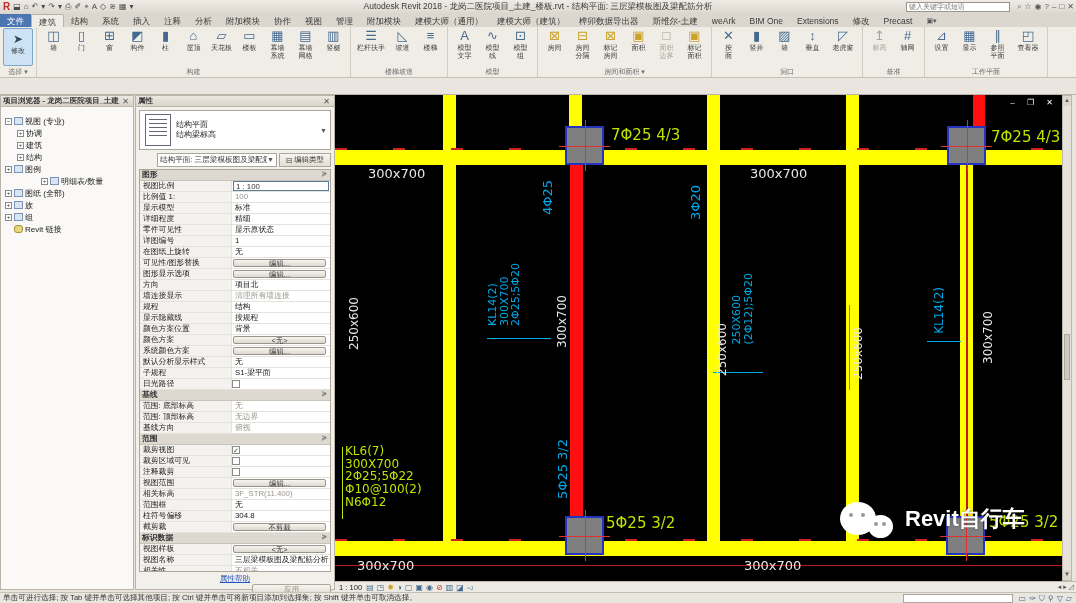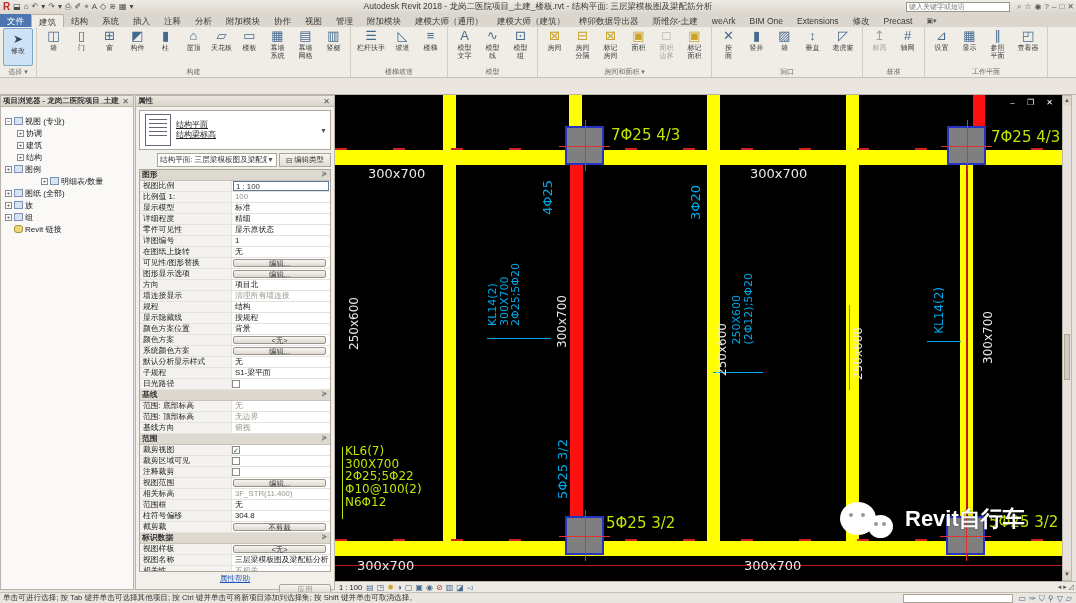--- a/index.html
+++ b/index.html
@@ -61,21 +61,21 @@
   .texp.none { visibility:hidden; }
   .tico { width:9px; height:8px; margin-right:2px; flex:none; background:#D8E4F0; border:1px solid #7a93b5; }
   .tico.link { background:#E8D77F; border-color:#A89430; border-radius:3px; }
 
   
   #typesel { position:absolute; left:3px; right:3px; top:14px; height:40px; background:#fff;
     border:1px solid #ABA59A; display:flex; align-items:center; }
   #typesel .big { width:26px; height:32px; margin:0 5px; position:relative; background:#fff; border:1px solid #667; }
   #typesel .big:before { content:""; position:absolute; left:3px; top:4px; right:3px; height:0;
     border-top:1px solid #667; box-shadow:0 4px #667,0 8px #667,0 12px #667,0 16px #667; }
-  #typesel .tlines { font-size:8px; line-height:10px; color:#222;text-decoration:underline; }
+  #typesel .tlines { font-size:8px; line-height:10px; color:#222; }
   #typesel .arr { margin-left:auto; margin-right:3px; font-size:7px; color:#555; }
   #typerow { position:absolute; left:21px; right:3px; top:57px; height:14px; display:flex; gap:2px; }
   #viewcombo { flex:1; background:#fff; border:1px solid #ABA59A; font-size:7.6px; line-height:12px;
     padding:0 2px; white-space:nowrap; overflow:hidden; display:flex;}
   #viewcombo .grow{flex:1; overflow:hidden;}
   #viewcombo .arr { color:#555; font-size:7px; }
   #edittype { width:52px; background:linear-gradient(#F7F5F1,#E2DDD4); border:1px solid #ABA59A;
     font-size:7.4px; display:flex; align-items:center; justify-content:center; gap:2px; }
   #grid { position:absolute; left:3px; right:3px; top:73px; bottom:17px; background:#fff;
     border:1px solid #ABA59A; overflow:hidden; }
@@ -87,21 +87,21 @@
   .prow.sec { background:#DDD9D1; border-bottom:1px solid #C8C3B9; }
   .prow.sec .sl { flex:1; font-size:7.8px; font-weight:bold; padding-left:2px; line-height:10px; }
   .prow.sec .sc { font-size:7px; color:#666; padding-right:3px; }
   .pbtn { margin:1px 4px 1px 1px; flex:1; background:linear-gradient(#F7F5F1,#DED9D0);
     border:1px solid #9a958c; border-radius:2px; font-size:7.4px; line-height:7px; text-align:center; }
   .pchk { width:8px; height:8px; border:1px solid #8a8a8a; margin-top:1px; background:#fff;
     font-size:7px; line-height:7px; text-align:center; color:#2b5e2b; }
   .pinput { flex:1; margin:0 1px; border:1px solid #5a7a9a; font-size:7.8px; line-height:9px; padding-left:2px; }
   #pfooter { position:absolute; left:3px; right:3px; bottom:2px; height:13px; display:flex; align-items:center;flex-direction:column; }
   #prophelp { font-size:7.6px; color:#2255BB; text-decoration:underline; }
-  #applybtn { margin-left:auto; width:52px; height:11px; background:linear-gradient(#F7F5F1,#E0DBD2);
+  #applybtn { margin-left:auto; width:79px; height:11px; background:linear-gradient(#F7F5F1,#E0DBD2);
     border:1px solid #ABA59A; border-radius:2px; font-size:7.6px; color:#9a958c; text-align:center; line-height:10px; }
 
   
   #draw { position:absolute; left:335px; top:95px; width:727px; height:486px; background:#000; overflow:hidden; }
   .rect { position:absolute; }
   .rect.yellow { background:#FFFF00; }
   .rect.red { background:#FF1010; }
   .dline { position:absolute; }
   .dline.dash { background:repeating-linear-gradient(90deg,#D02020 0 12px,transparent 12px 58px); }
   .dline.redline { background:#C01818; }

